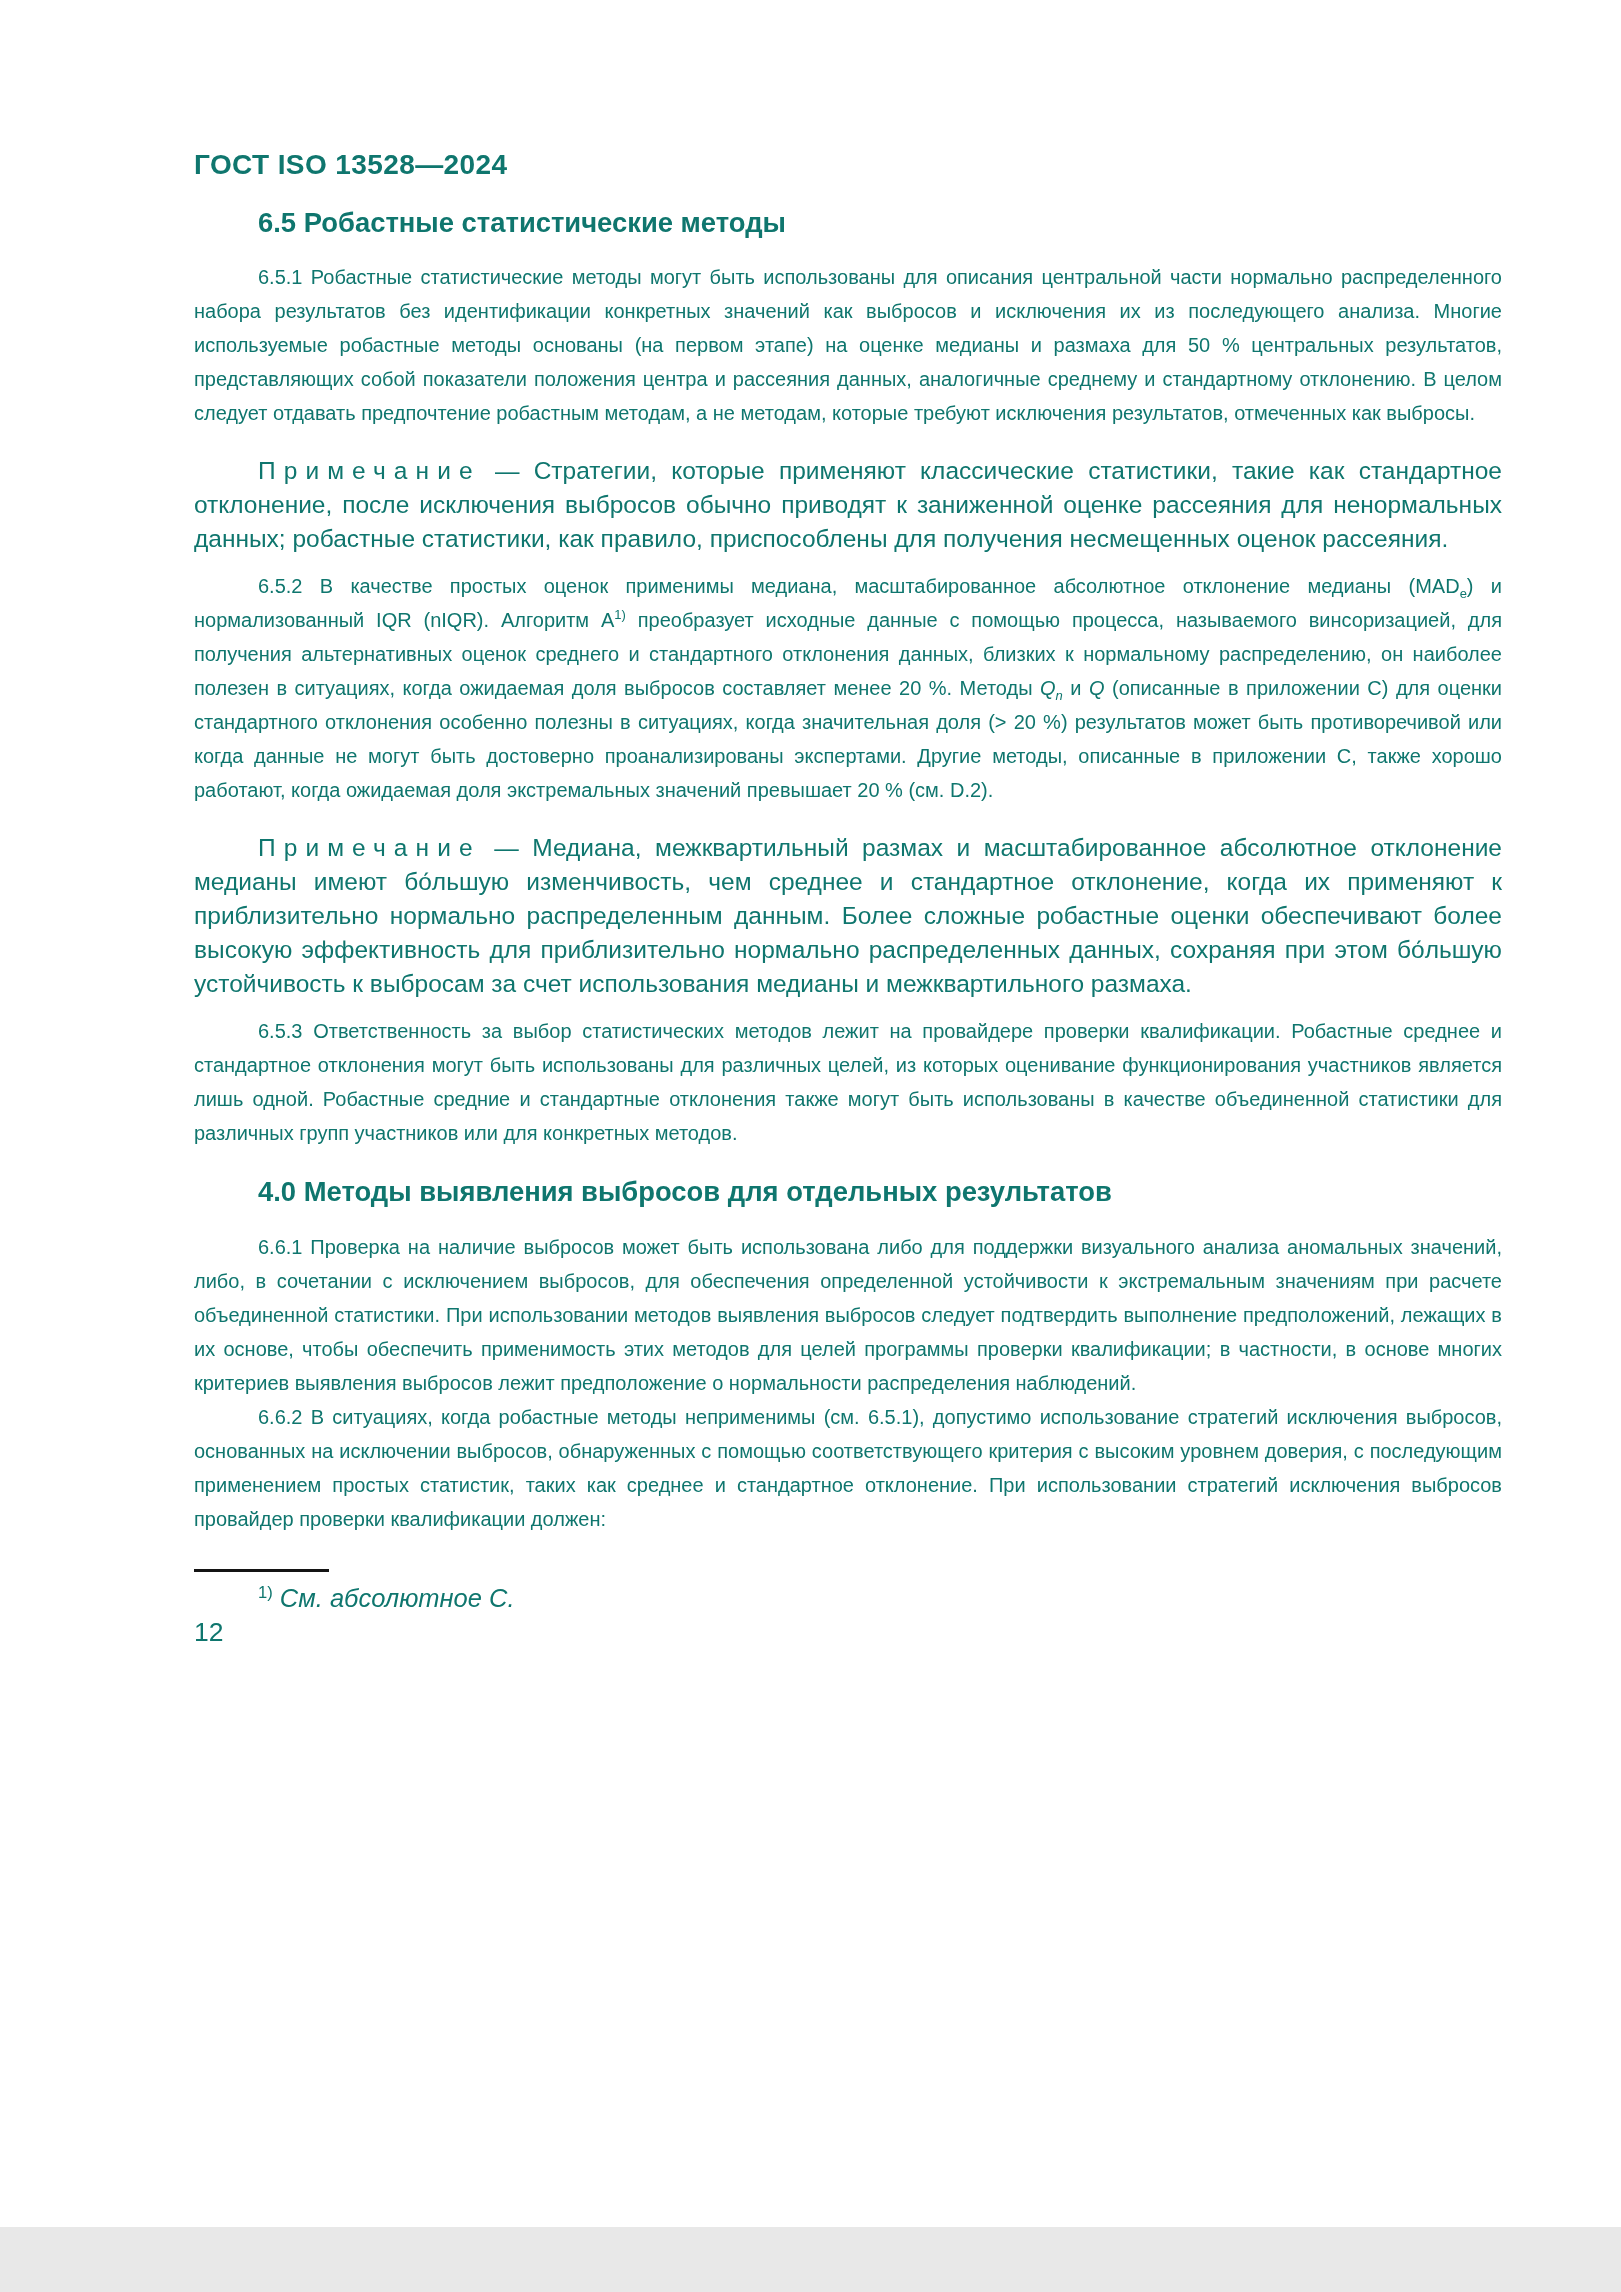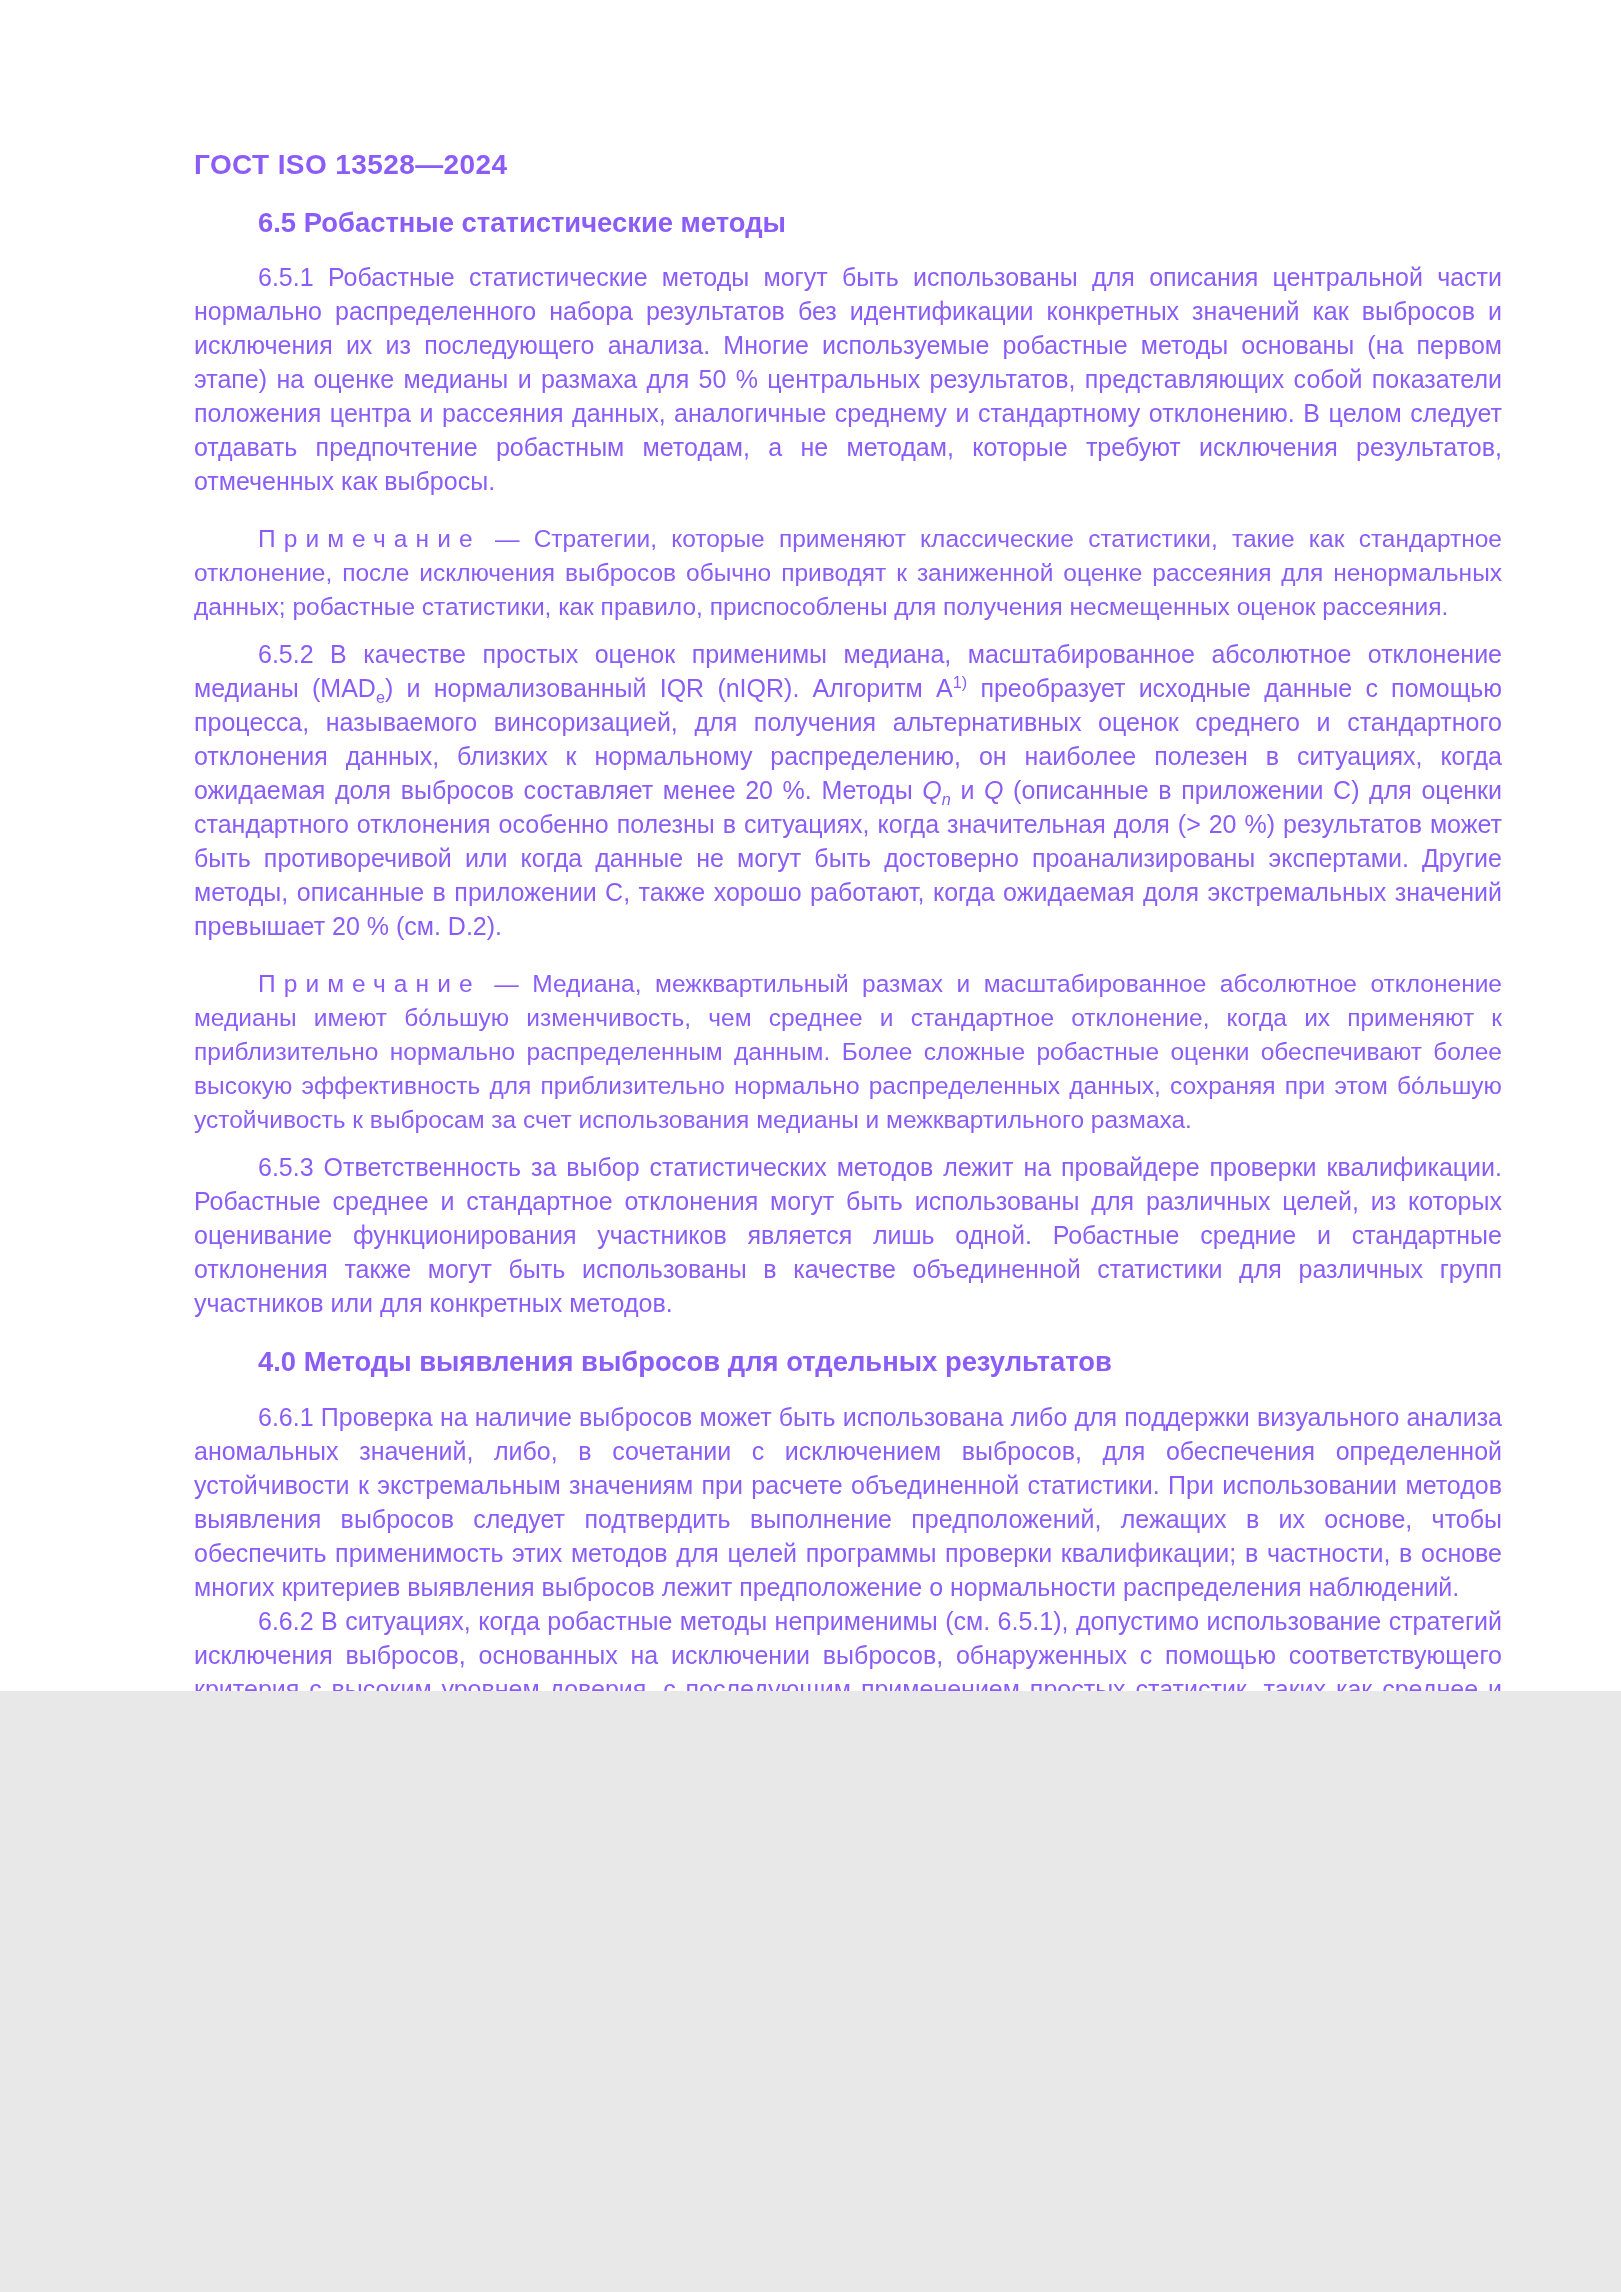--- a/index.html
+++ b/index.html
@@ -1,40 +1,40 @@
 <!DOCTYPE html>
 <html lang="ru"><head>
 <meta charset="utf-8">
 <style>
   html,body{margin:0;padding:0;background:#e8e8e8;}
   .page{
     position:relative;
-    width:1621px;height:1691px;
+    width:1621px;height:2227px;
     margin:0 auto;
     background:#ffffff;
-    color:#8b5cf6;
+    color:#0f766e;
     font-family:"Liberation Sans","DejaVu Sans",sans-serif;
     box-sizing:border-box;
     padding:149px 120px 59px 194px;
     overflow:hidden;
   }
   .running-head{
     font-size:28px;font-weight:700;letter-spacing:0.4px;
     margin:0 0 23.5px 0;
   }
   .doc-body{width:1308px;}
   .block{width:1308px;}
   .heading{
     font-size:27.4px;font-weight:700;
     margin:25.5px 0 21.6px 0;
     text-indent:64px;
     text-align:left;
   }
   .paragraph,.list-item{
-    font-size:25px;line-height:34px;
+    font-size:20px;line-height:34px;
     text-align:justify;text-indent:64px;
     margin:0;
     hyphens:auto;
   }
   .note{
     font-size:24.5px;line-height:34px;
     text-align:justify;text-indent:64px;
     margin:23.5px 0 13.7px 0;
     hyphens:auto;
   }

